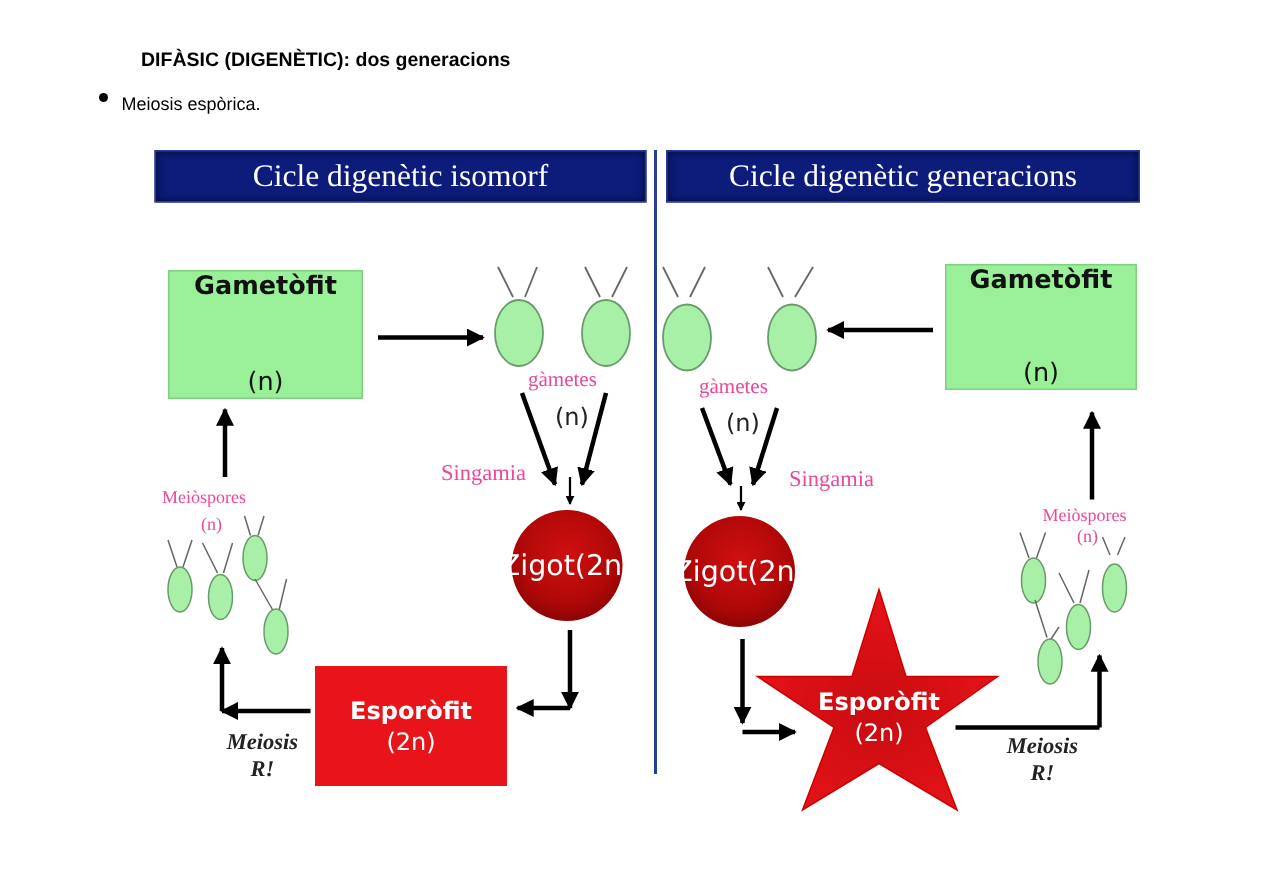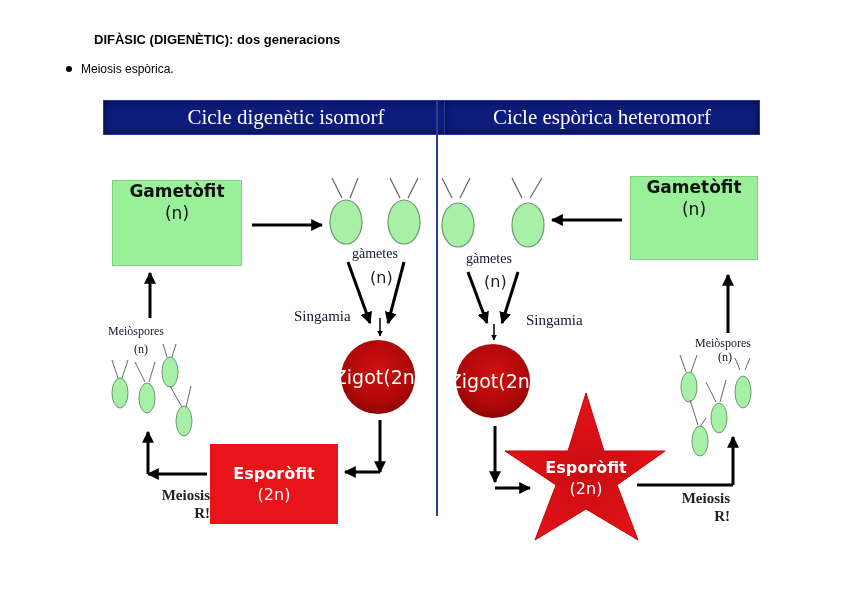--- a/index.html
+++ b/index.html
@@ -1,47 +1,47 @@
 <!DOCTYPE html>
 <html><head>
 <meta charset="utf-8">
 <style>
   html, body { margin:0; padding:0; background:#ffffff; }
   body { width:848px; height:596px; position:relative; overflow:hidden; font-family:"Liberation Sans", sans-serif; color:#000; }
   .heading { position:absolute; left:47px; top:32px; font-size:13px; font-weight:bold; font-family:"Liberation Sans", sans-serif;margin-left:47px; }
-  .bullet-row { position:absolute; left:66px; top:62px; font-size:12px; display:flex; align-items:center; font-family:"Liberation Sans", sans-serif; }
+  .bullet-row { position:absolute; left:66px; top:62px; font-size:12px; display:flex; align-items:flex-start; font-family:"Liberation Sans", sans-serif; }
   .bullet-dot { width:6px; height:6px; border-radius:50%; background:#000; margin-right:9px; }
   .band { position:absolute; top:100px; height:33px; background:#0d1b7a; border:1px solid #2a3a9a; box-shadow: inset 0 0 6px rgba(0,0,0,0.6); color:#fff; font-family:"Liberation Serif", serif; font-size:21px; display:flex; align-items:center; justify-content:center; }
-  .band-left { left:103px; width:326px;padding-left:19px; }
+  .band-left { left:103px; width:326px; }
   .band-right { left:444px; width:314px; }
   .divider { position:absolute; left:436px; top:100px; width:2px; height:416px; background:#2b3d8f; }
-  .box-green { position:absolute; background:#99f099; border:1px solid #7fd07f; display:flex; flex-direction:column; align-items:center; justify-content:flex-start; font-family:"DejaVu Sans", sans-serif; }
+  .box-green { position:absolute; background:#99f099; border:1px solid #7fd07f; display:flex; flex-direction:column; align-items:center; justify-content:space-between; font-family:"DejaVu Sans", sans-serif; }
   .box-green .t1 { font-weight:bold; font-size:17px; color:#111; }
   .box-green .t2 { font-size:17px; color:#111; margin-top:2px; }
   .box-red { position:absolute; background:#e8141a; display:flex; flex-direction:column; align-items:center; justify-content:center; color:#fff; font-family:"DejaVu Sans", sans-serif; }
   .box-red .t1 { font-weight:bold; font-size:16px; }
   .box-red .t2 { font-size:16px; margin-top:2px; }
   .zigot { position:absolute; width:74px; height:74px; border-radius:50%; background: radial-gradient(circle at 50% 40%, #d01010 0%, #b00808 55%, #6a0000 100%); color:#fff; display:flex; flex-direction:row; align-items:center; justify-content:center; font-family:"DejaVu Sans", sans-serif; font-size:19px; line-height:23px; }
-  .lbl { position:absolute; font-family:"Liberation Serif", serif; color:#0f172a; white-space:nowrap; }
+  .lbl { position:absolute; font-family:"Liberation Serif", serif; color:#ec4899; white-space:nowrap; }
   .lbl-sans { position:absolute; font-family:"DejaVu Sans", sans-serif; color:#222; white-space:nowrap; }
-  .bold-serif { position:absolute; font-family:"Liberation Serif", serif; font-weight:bold; color:#222; text-align:right; font-size:15px; line-height:18px; }
+  .bold-serif { position:absolute; font-family:"Liberation Serif", serif; font-weight:bold; color:#222; text-align:center; font-size:15px; line-height:18px;font-style:italic; }
   svg.overlay { position:absolute; left:0; top:0; }
   .star-text { position:absolute; color:#fff; font-family:"DejaVu Sans", sans-serif; text-align:center; }
 </style>
 </head>
 <body>
 
 <div class="heading">DIFÀSIC (DIGENÈTIC): dos generacions</div>
 <div class="bullet-row">
   <span class="bullet-dot"></span>
   <span>Meiosis espòrica.</span>
 </div>
 
 <div class="band band-left">Cicle digenètic isomorf</div>
-<div class="band band-right">Cicle espòrica heteromorf</div>
+<div class="band band-right">Cicle digenètic generacions</div>
 <div class="divider"></div>
 
 <svg class="overlay" width="848" height="596">
   <defs>
     <marker id="ah" viewBox="0 0 10 10" refX="9" refY="5" markerWidth="4" markerHeight="4" orient="auto-start-reverse">
       <path d="M0,0 L10,5 L0,10 z" fill="#000"></path>
     </marker>
     <radialGradient id="starGrad" cx="50%" cy="55%" r="60%">
       <stop offset="0%" stop-color="#c80c10"></stop>
       <stop offset="100%" stop-color="#e8141a"></stop>

